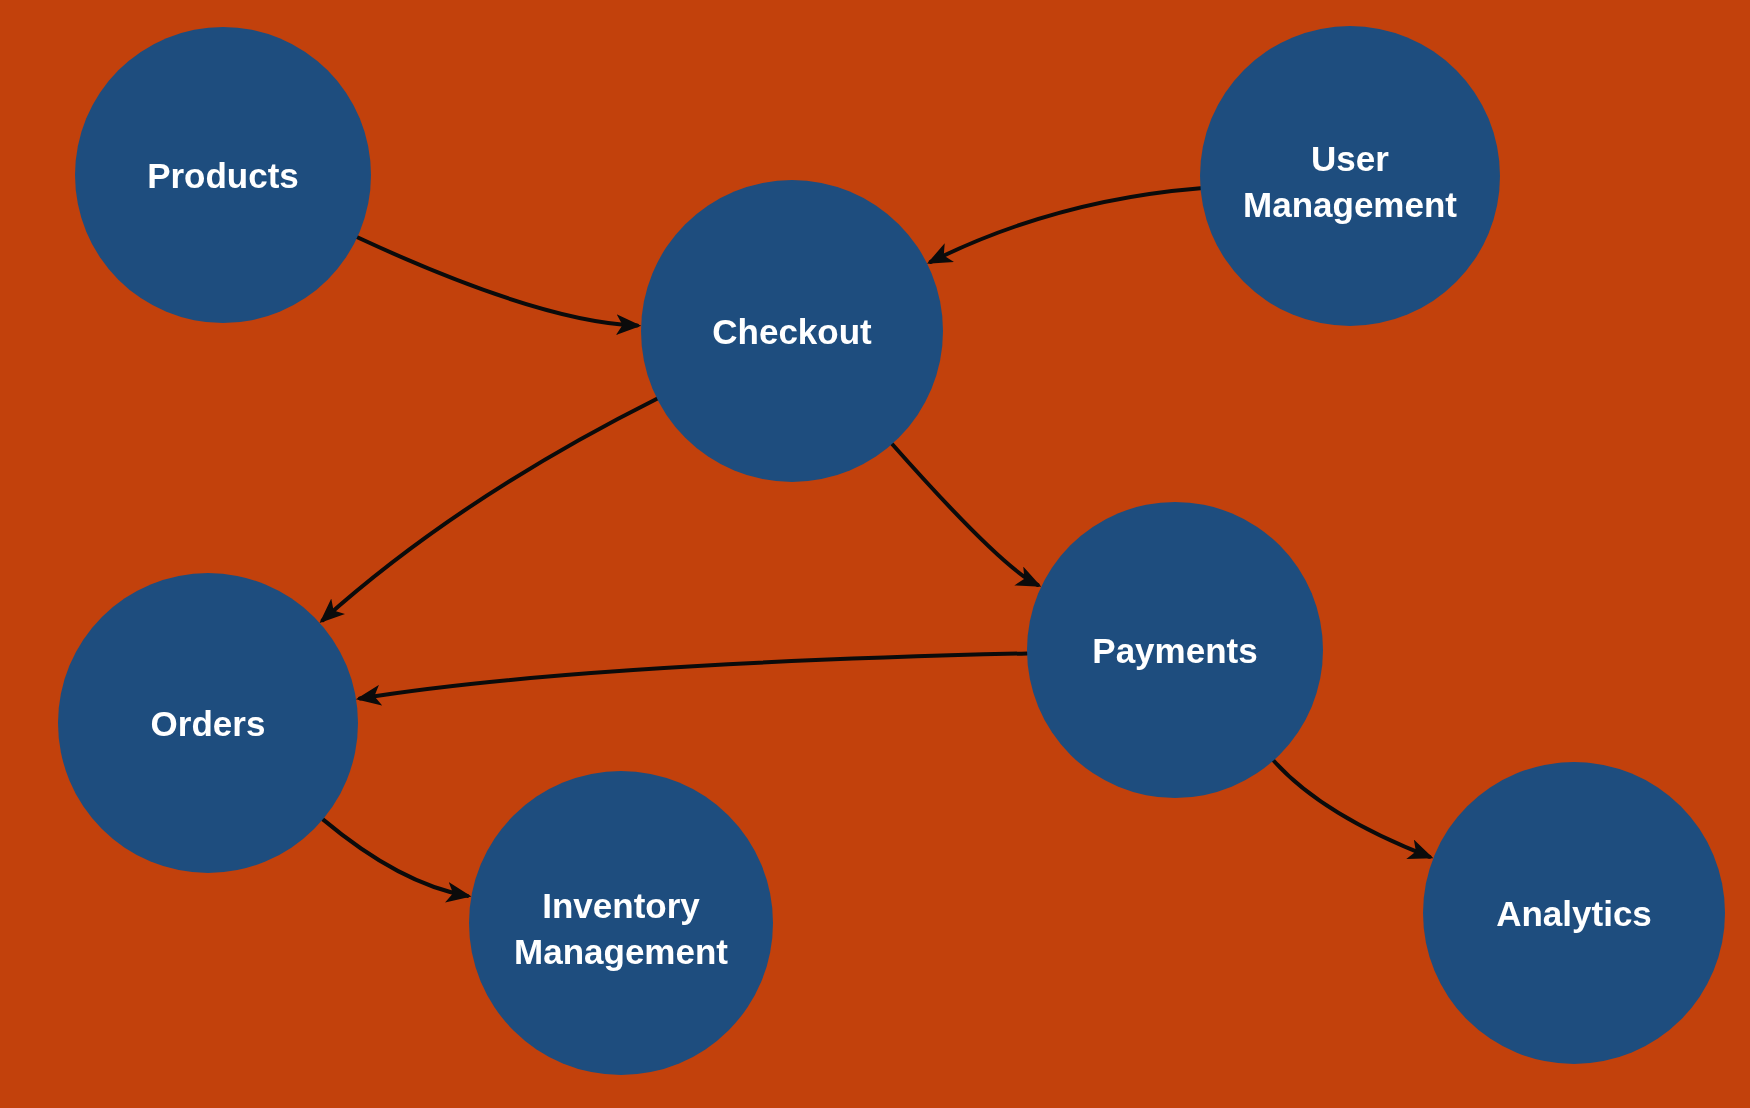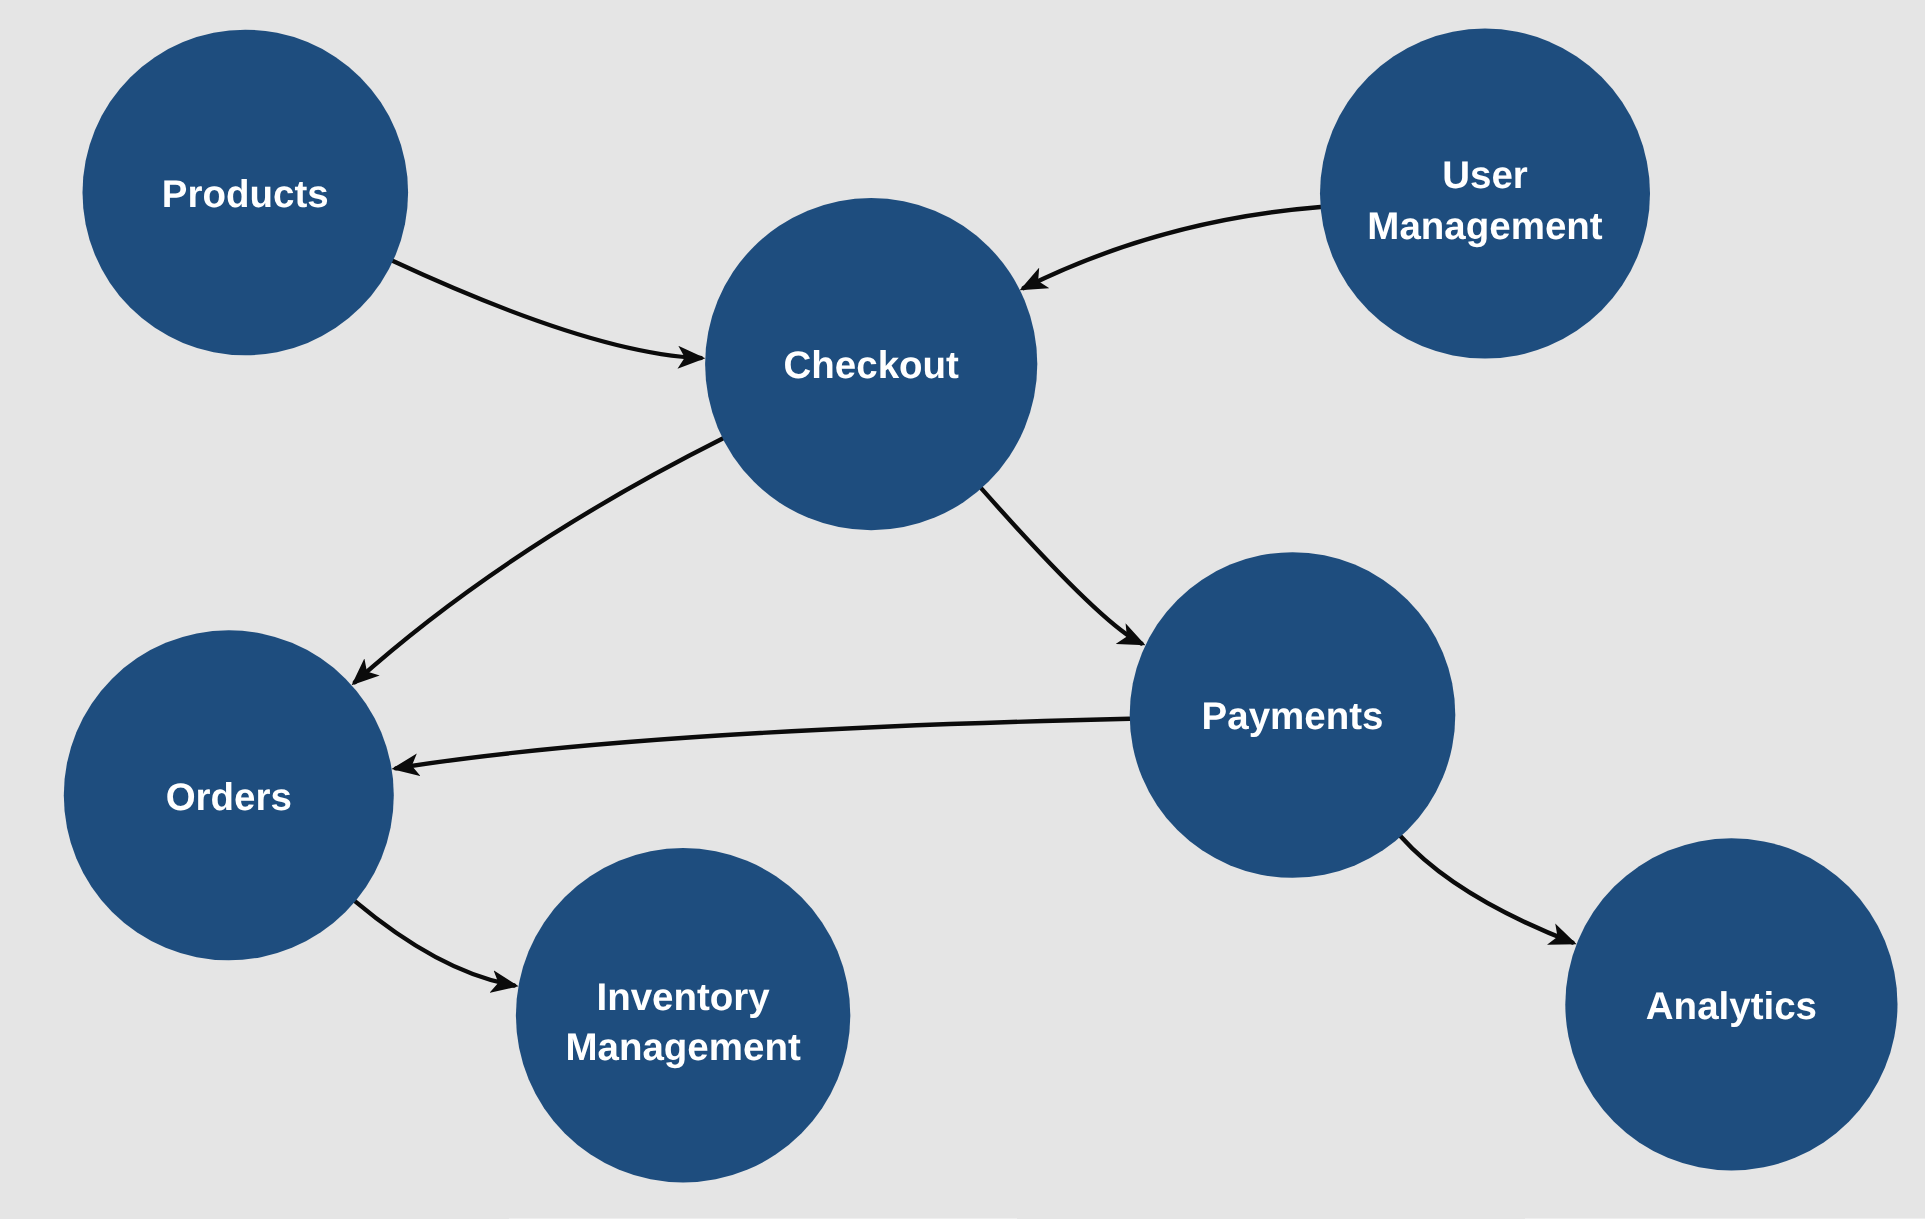--- a/index.html
+++ b/index.html
@@ -4,21 +4,21 @@
 <style>
   html, body {
     margin: 0;
     padding: 0;
     background: #ffffff;
   }
   .canvas {
     position: relative;
     width: 1750px;
     height: 1108px;
-    background: #e5e5e5;
+    background: #c2410c;
     overflow: hidden;
     font-family: "Liberation Sans", sans-serif;
   }
   #diagram-svg {
     position: absolute;
     inset: 0;
     width: 100%;
     height: 100%;
   }
   .edge {

